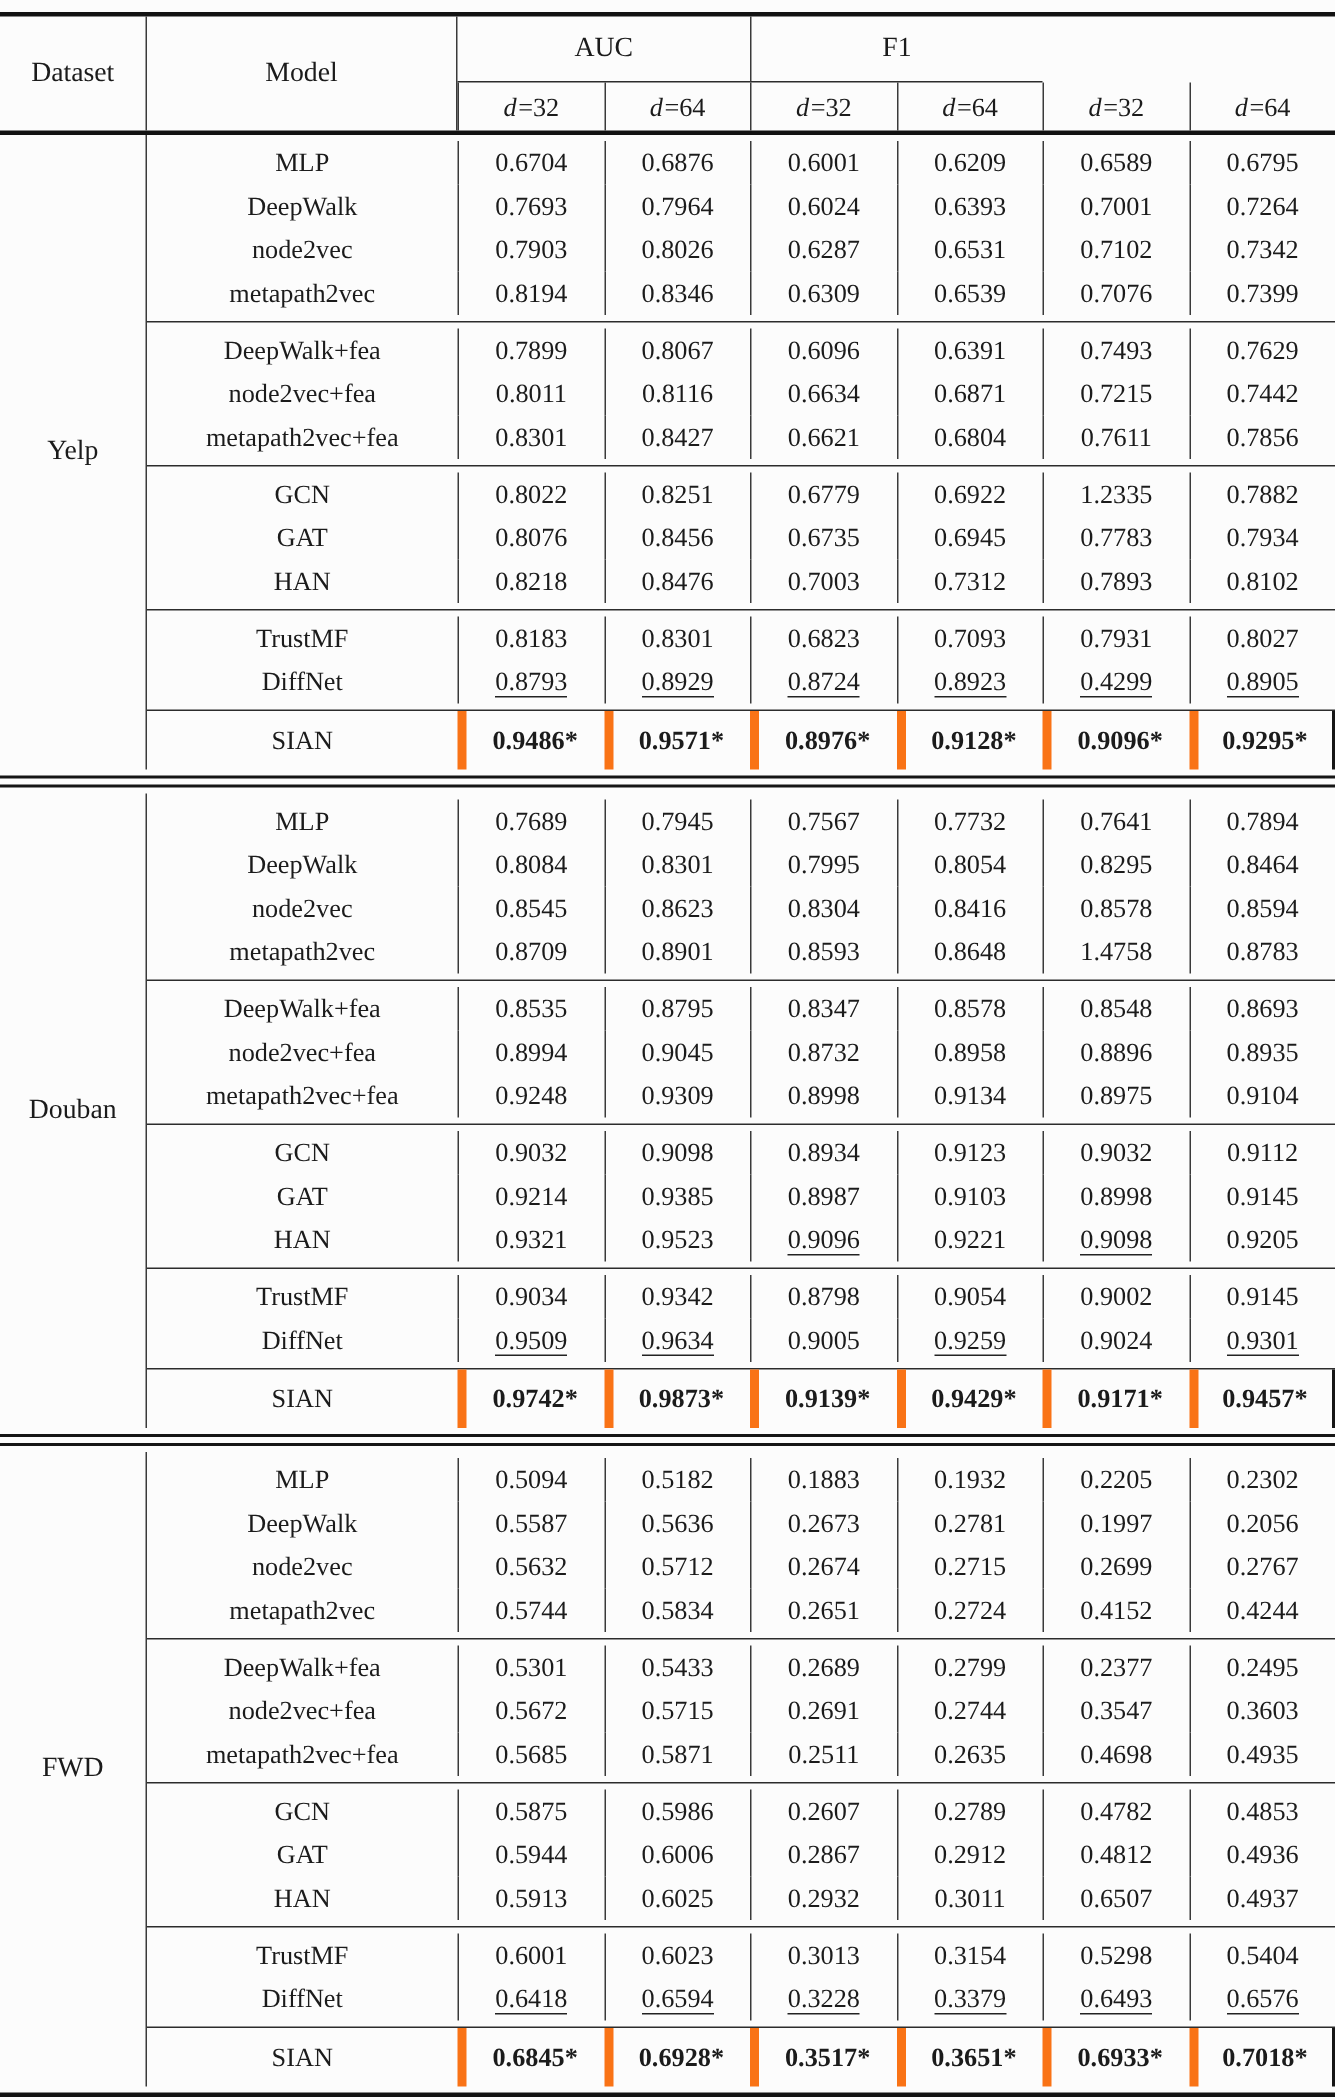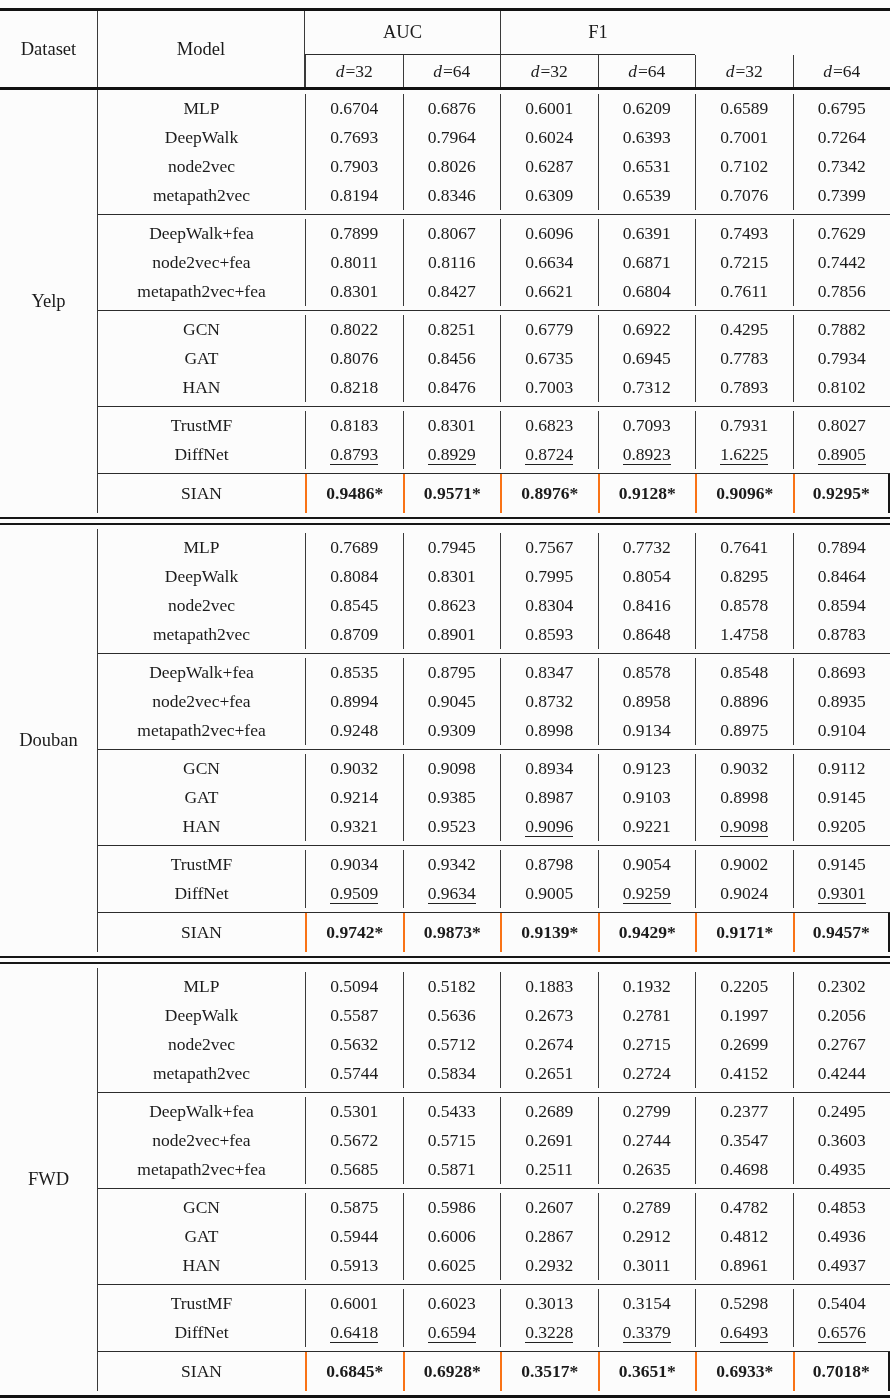--- a/index.html
+++ b/index.html
@@ -44,21 +44,21 @@
     display:grid;
     grid-template-columns:207px repeat(6,97.5px);
     height:29px;line-height:29px;
   }
   .cell{text-align:center;font-size:17.5px;white-space:nowrap;overflow:hidden;}
   .cell.val{border-left:1.5px solid #3a3a3a;}
   .num.u{border-bottom:1.5px solid #222;padding-bottom:0px;}
   
   .group.sian-g{padding:0;}
   .row.sian{height:39px;line-height:39px;}
-  .row.sian .cell.val{border-left:2px solid #f97316;font-weight:bold;}
+  .row.sian .cell.val{border-left:6px solid #f97316;font-weight:bold;}
   .row.sian .cell.val:last-child{border-right:2px solid #161616;}
   
   .section-sep{
     width:890px;height:4px;margin:4px 0;
     border-top:2px solid #161616;border-bottom:2px solid #161616;
   }
   .bottom-gap{height:4px;}
 </style>
 </head>
 <body>
@@ -170,21 +170,21 @@
               <div class="cell val"><span class="num">0.7856</span></div>
             </div>
           </div>
           <div class="group">
             <div class="row">
               <div class="cell model">GCN</div>
               <div class="cell val"><span class="num">0.8022</span></div>
               <div class="cell val"><span class="num">0.8251</span></div>
               <div class="cell val"><span class="num">0.6779</span></div>
               <div class="cell val"><span class="num">0.6922</span></div>
-              <div class="cell val"><span class="num">0.4295</span></div>
+              <div class="cell val"><span class="num">1.2335</span></div>
               <div class="cell val"><span class="num">0.7882</span></div>
             </div>
             <div class="row">
               <div class="cell model">GAT</div>
               <div class="cell val"><span class="num">0.8076</span></div>
               <div class="cell val"><span class="num">0.8456</span></div>
               <div class="cell val"><span class="num">0.6735</span></div>
               <div class="cell val"><span class="num">0.6945</span></div>
               <div class="cell val"><span class="num">0.7783</span></div>
               <div class="cell val"><span class="num">0.7934</span></div>
@@ -208,21 +208,21 @@
               <div class="cell val"><span class="num">0.7093</span></div>
               <div class="cell val"><span class="num">0.7931</span></div>
               <div class="cell val"><span class="num">0.8027</span></div>
             </div>
             <div class="row">
               <div class="cell model">DiffNet</div>
               <div class="cell val"><span class="num u">0.8793</span></div>
               <div class="cell val"><span class="num u">0.8929</span></div>
               <div class="cell val"><span class="num u">0.8724</span></div>
               <div class="cell val"><span class="num u">0.8923</span></div>
-              <div class="cell val"><span class="num u">1.6225</span></div>
+              <div class="cell val"><span class="num u">0.4299</span></div>
               <div class="cell val"><span class="num u">0.8905</span></div>
             </div>
           </div>
           <div class="group sian-g">
             <div class="row sian">
               <div class="cell model">SIAN</div>
               <div class="cell val"><span class="num">0.9486*</span></div>
               <div class="cell val"><span class="num">0.9571*</span></div>
               <div class="cell val"><span class="num">0.8976*</span></div>
               <div class="cell val"><span class="num">0.9128*</span></div>
@@ -454,21 +454,21 @@
               <div class="cell val"><span class="num">0.2912</span></div>
               <div class="cell val"><span class="num">0.4812</span></div>
               <div class="cell val"><span class="num">0.4936</span></div>
             </div>
             <div class="row">
               <div class="cell model">HAN</div>
               <div class="cell val"><span class="num">0.5913</span></div>
               <div class="cell val"><span class="num">0.6025</span></div>
               <div class="cell val"><span class="num">0.2932</span></div>
               <div class="cell val"><span class="num">0.3011</span></div>
-              <div class="cell val"><span class="num">0.8961</span></div>
+              <div class="cell val"><span class="num">0.6507</span></div>
               <div class="cell val"><span class="num">0.4937</span></div>
             </div>
           </div>
           <div class="group">
             <div class="row">
               <div class="cell model">TrustMF</div>
               <div class="cell val"><span class="num">0.6001</span></div>
               <div class="cell val"><span class="num">0.6023</span></div>
               <div class="cell val"><span class="num">0.3013</span></div>
               <div class="cell val"><span class="num">0.3154</span></div>

